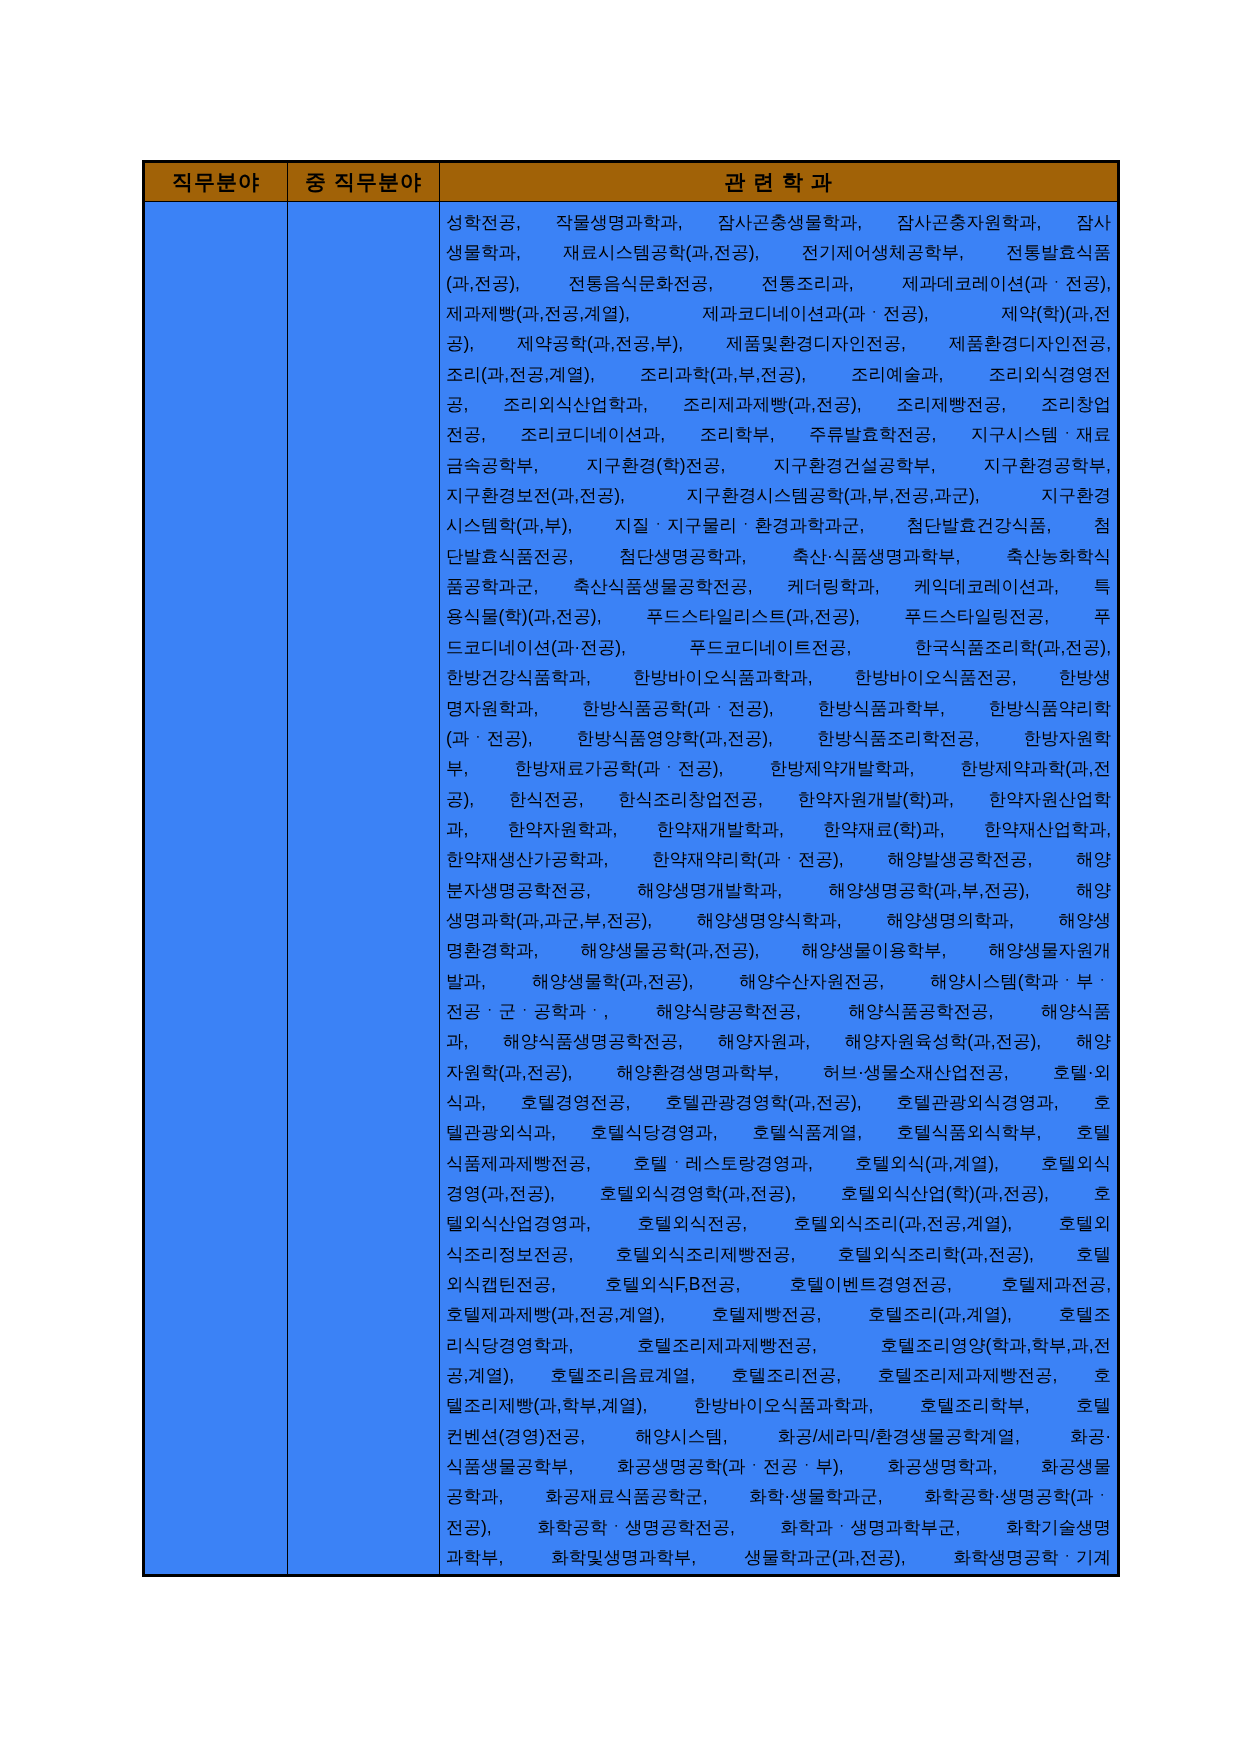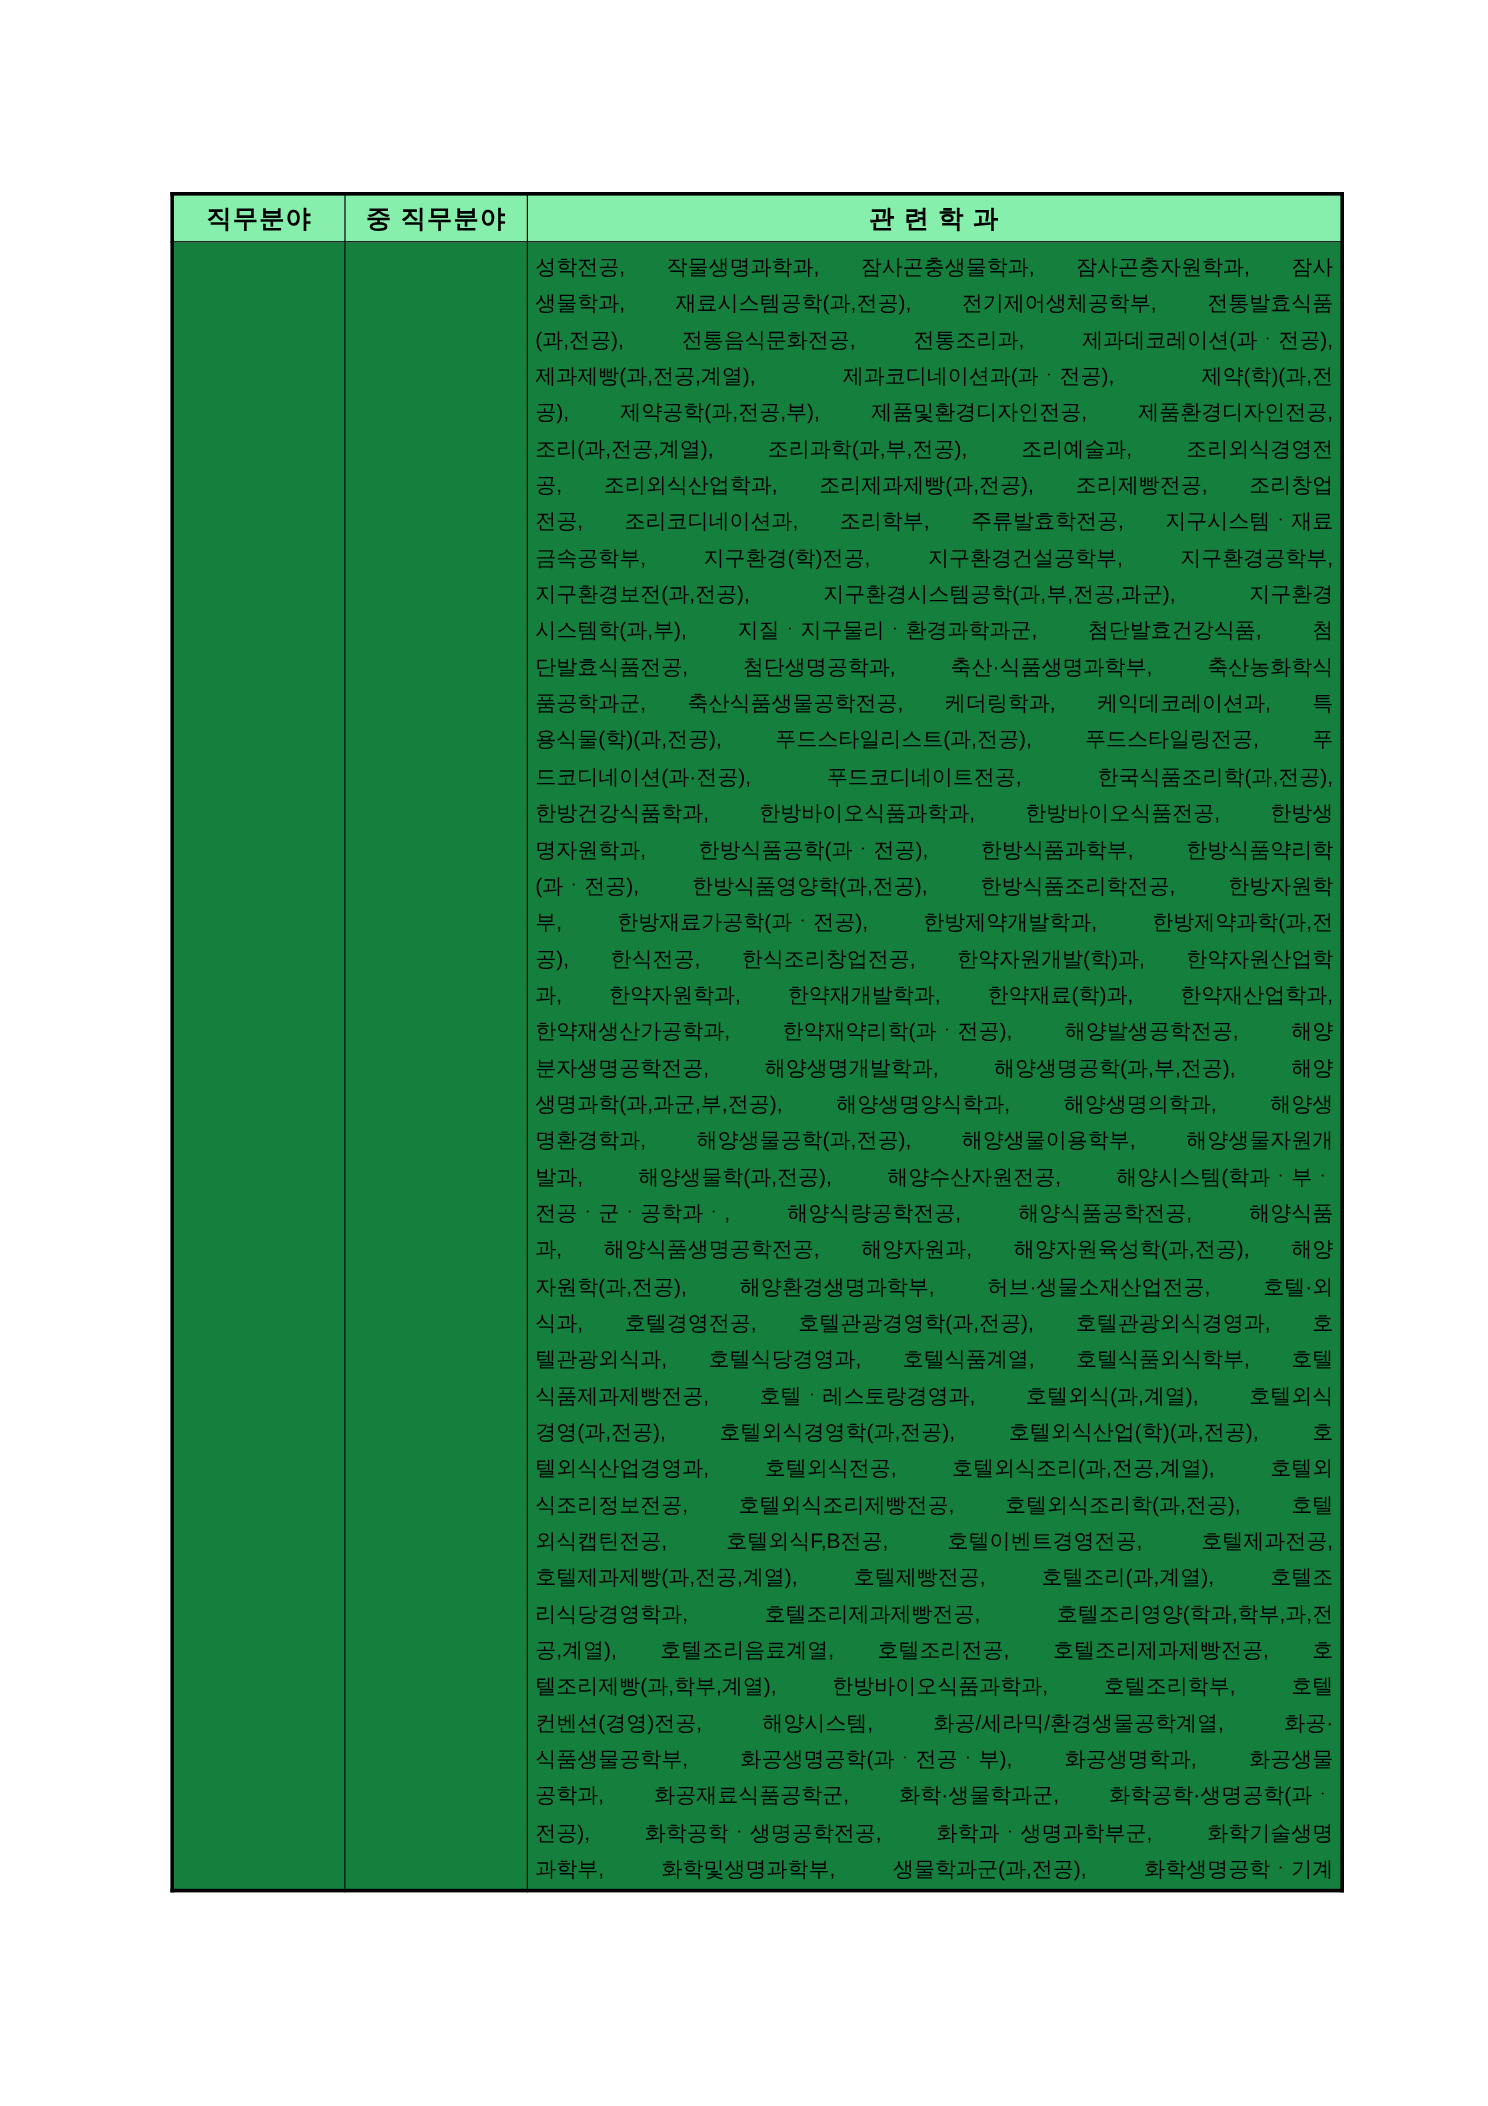--- a/index.html
+++ b/index.html
@@ -11,25 +11,25 @@
   table.doc-table {
     position:absolute; left:142px; top:160px; width:975px;
     border-collapse:collapse; table-layout:fixed;
     border:3px solid #000;
   }
   .doc-table th, .doc-table td { border:1.5px solid #000; padding:0; }
   .doc-table col.c1 { width:144px; }
   .doc-table col.c2 { width:152px; }
   .doc-table col.c3 { width:679px; }
   .doc-table th {
-    background:#86efac; height:38px;
+    background:#a16207; height:38px;
     font-weight:bold; font-size:21px; letter-spacing:1px;
     text-align:center; vertical-align:middle;
   }
-  .doc-table td { vertical-align:top; background:#15803d; }
+  .doc-table td { vertical-align:top; background:#3b82f6; }
   td.cell-rel { padding:5px 6px 2px 6px; }
   .tline {
     height:30.35px; line-height:30.35px;
     font-size:17.5px;
     text-align:justify; text-align-last:justify;
     word-break:keep-all; overflow:hidden;
     white-space:normal;
   }
 </style>
 </head>

